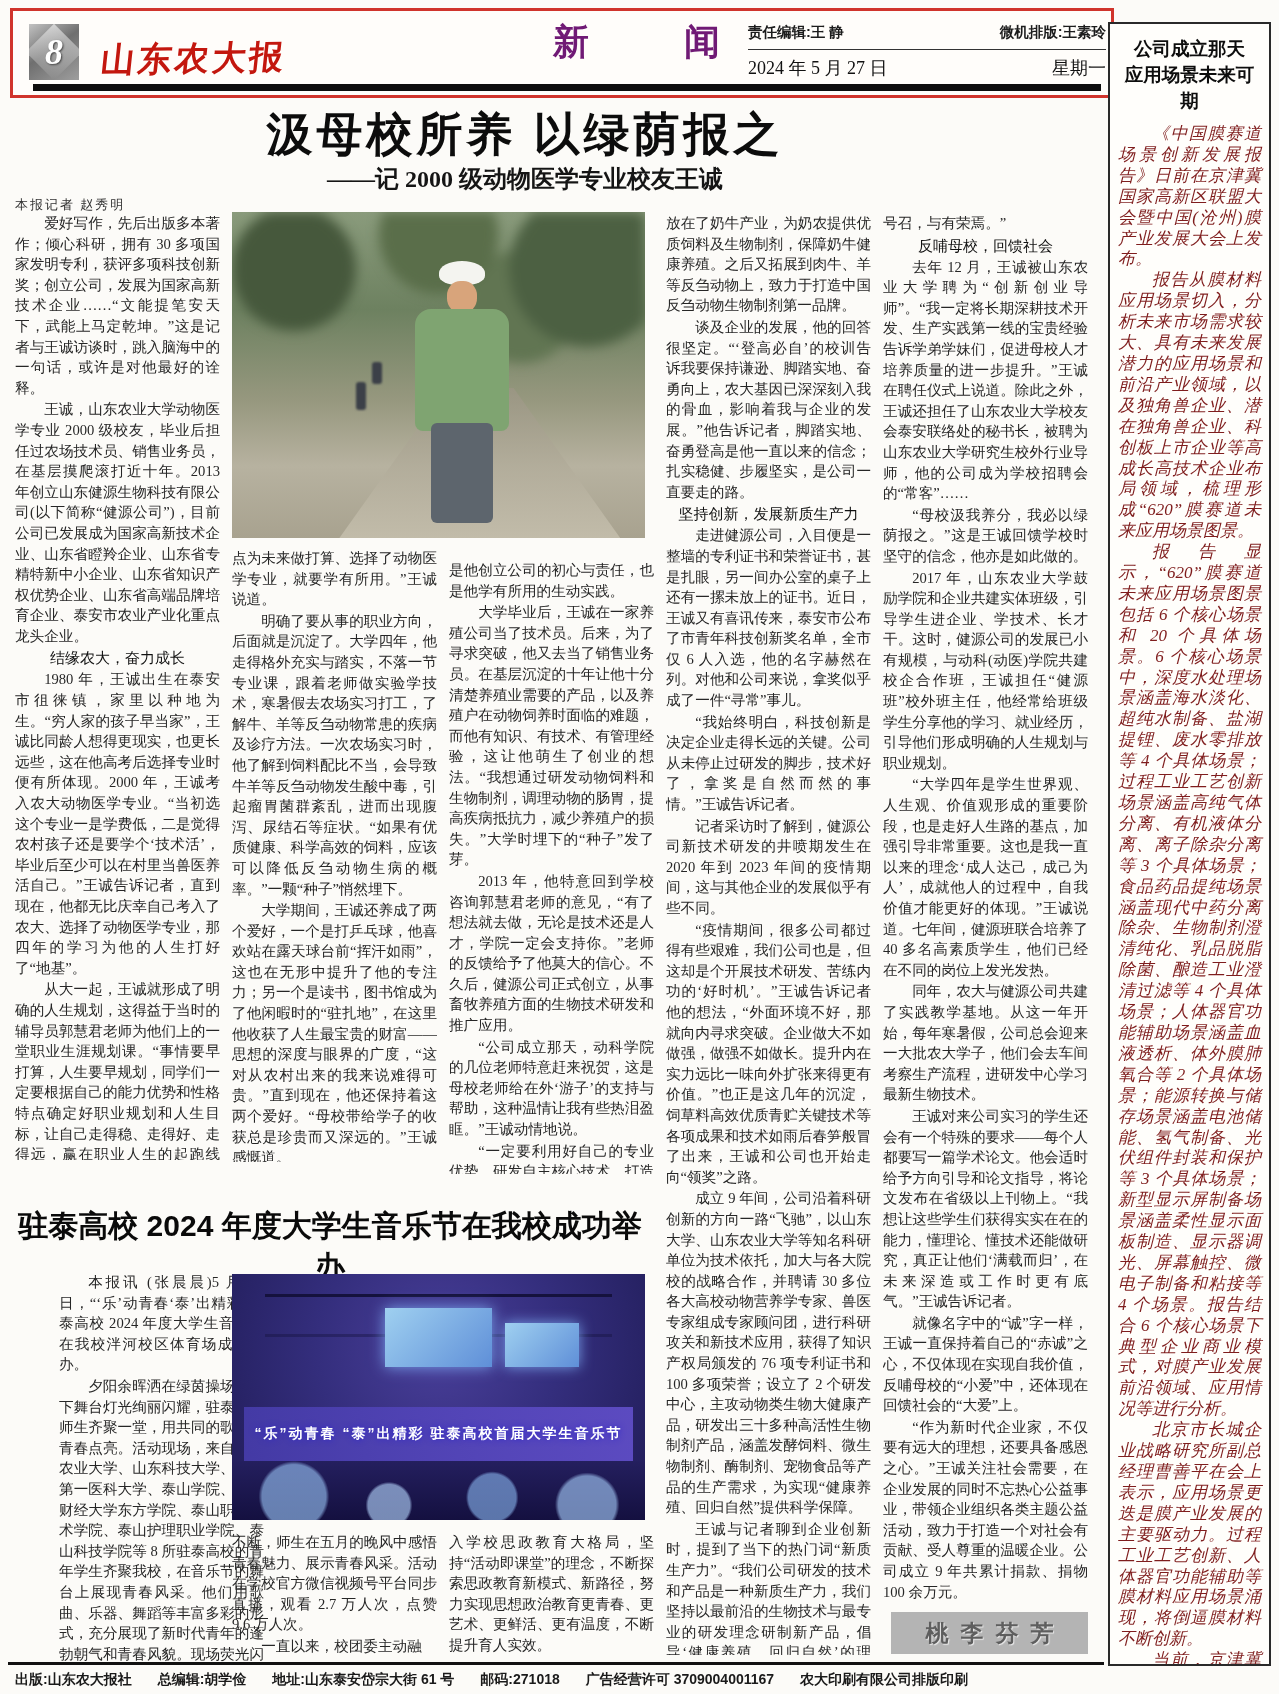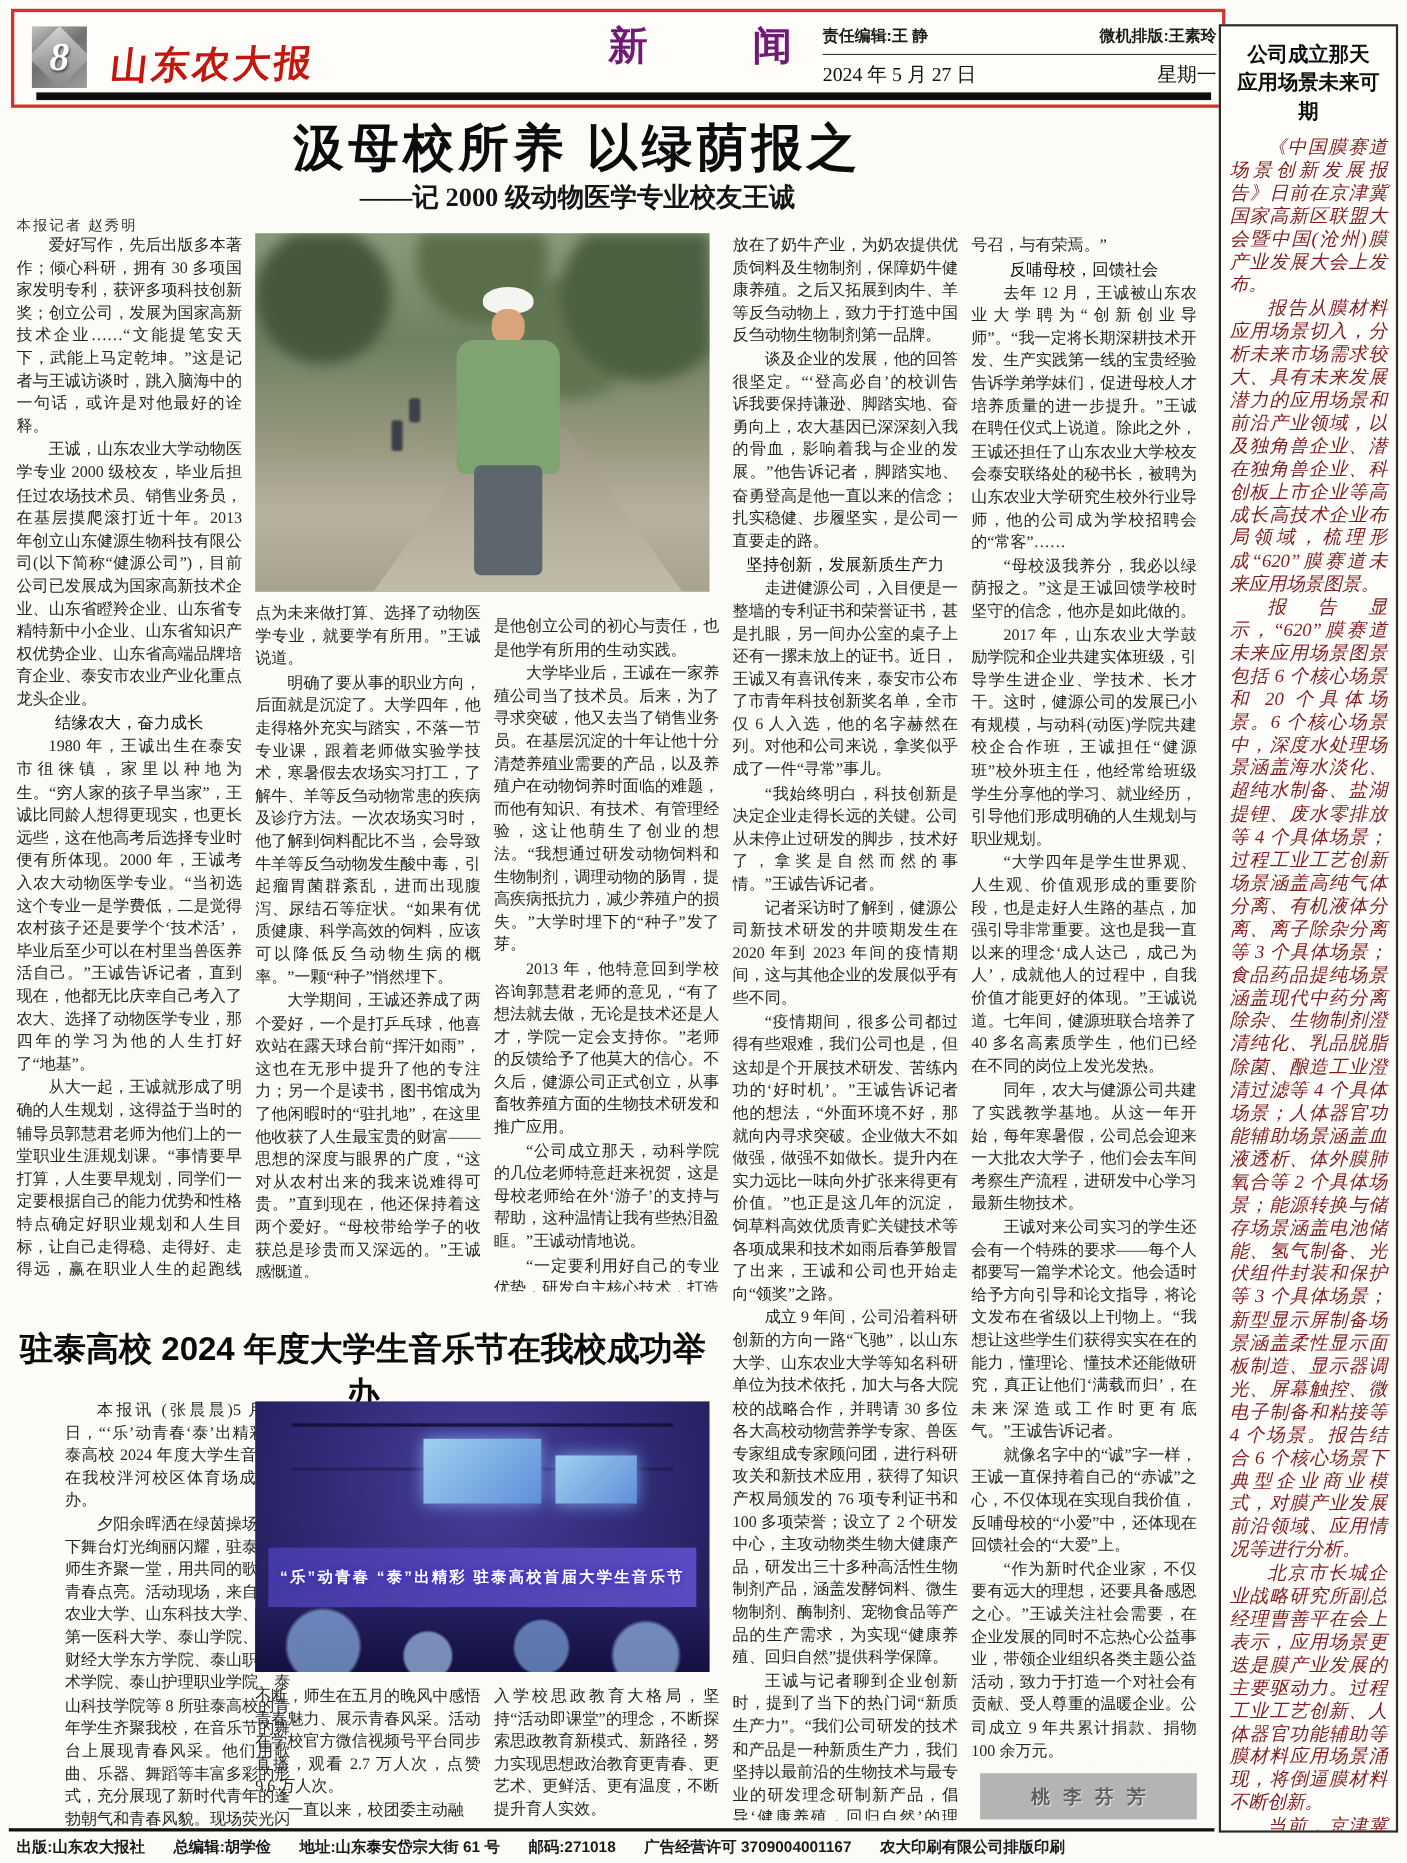--- a/index.html
+++ b/index.html
@@ -83,21 +83,21 @@
             background:
               radial-gradient(circle at 15% 60%, #8fb7e8aa 0 9%, transparent 10%),
               radial-gradient(circle at 38% 75%, #a9c8f0aa 0 8%, transparent 9%),
               radial-gradient(circle at 63% 62%, #7fa8e0aa 0 9%, transparent 10%),
               radial-gradient(circle at 86% 74%, #9cc0eeaa 0 8%, transparent 9%),
               linear-gradient(180deg,#241f5e,#141040); }
 
   
   .badge { position:absolute; left:891px; top:1612px; width:197px; height:42px; background:#b4b4b4;
            display:flex; align-items:center; justify-content:center; font-weight:bold;
-           font-size:17px; letter-spacing:12px; color:#5e5e5e; text-shadow:1px 1px 1px #ececec;
+           font-size:23px; letter-spacing:12px; color:#5e5e5e; text-shadow:1px 1px 1px #ececec;
            padding-left:12px; }
 
   
   .sidebar { position:absolute; left:1108px; top:22px; width:163px; height:1644px;
              border:2.5px solid #2a2a2a; background:#fffefb; padding:12px 8px 8px; overflow:hidden; }
   .sb-title { text-align:center; font-family:"Liberation Sans",sans-serif; font-weight:bold;
              font-size:18.5px; line-height:26px; color:#0d0d0d; }
   .sb-body { margin-top:10px; }
   .sb-body .pp, .sb-body .pc { font-size:17px; line-height:20.9px; text-align:justify; color:#7f1d1d;font-style:italic; }
   .sb-body p { margin:0; }

